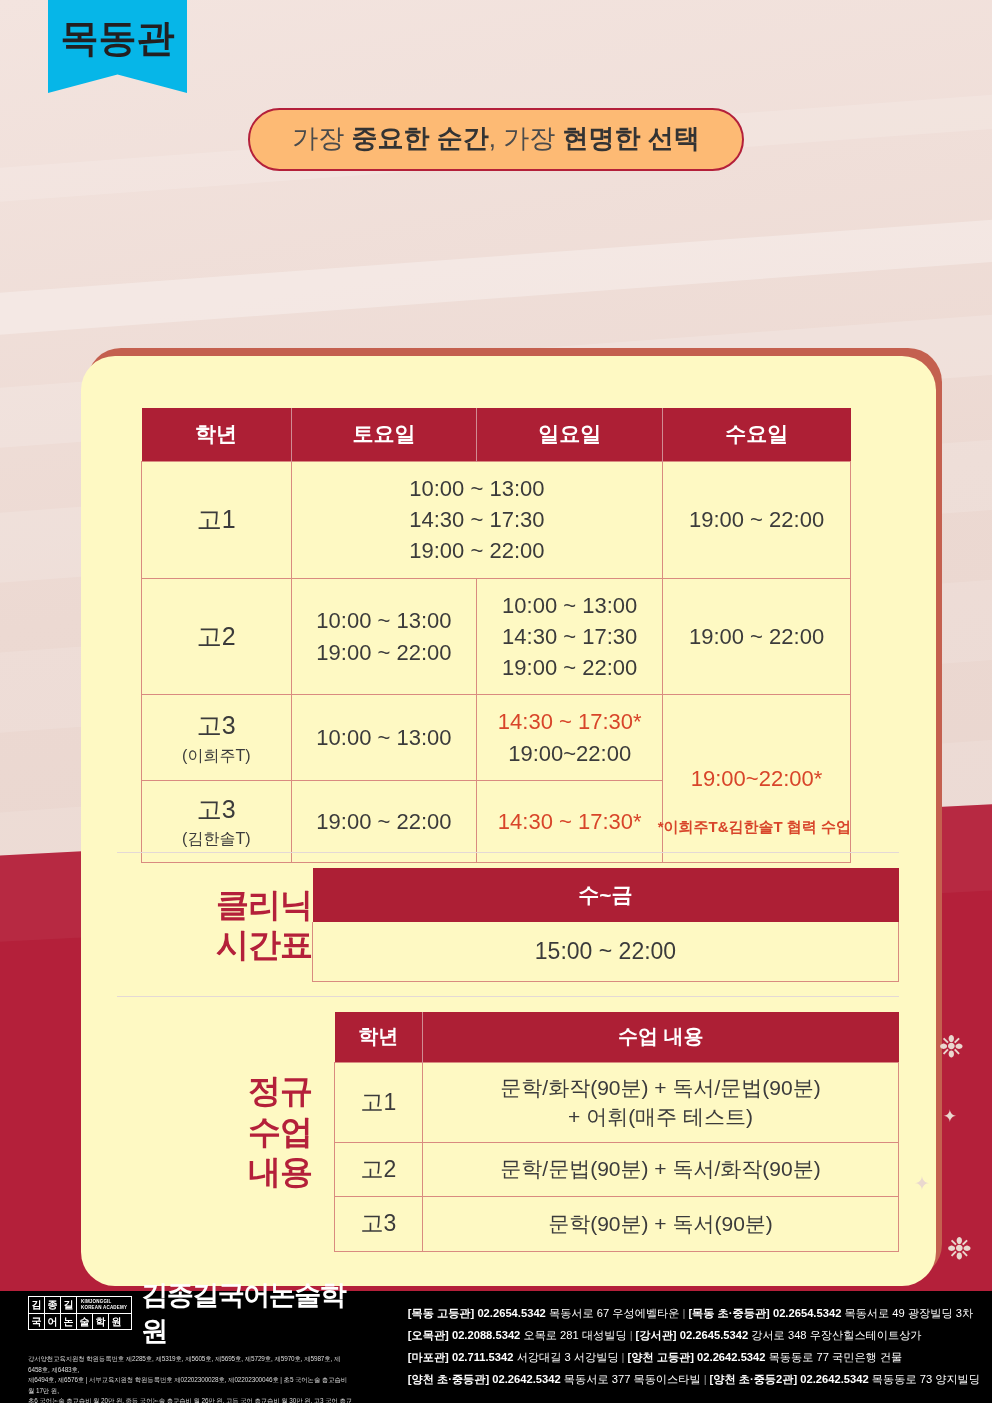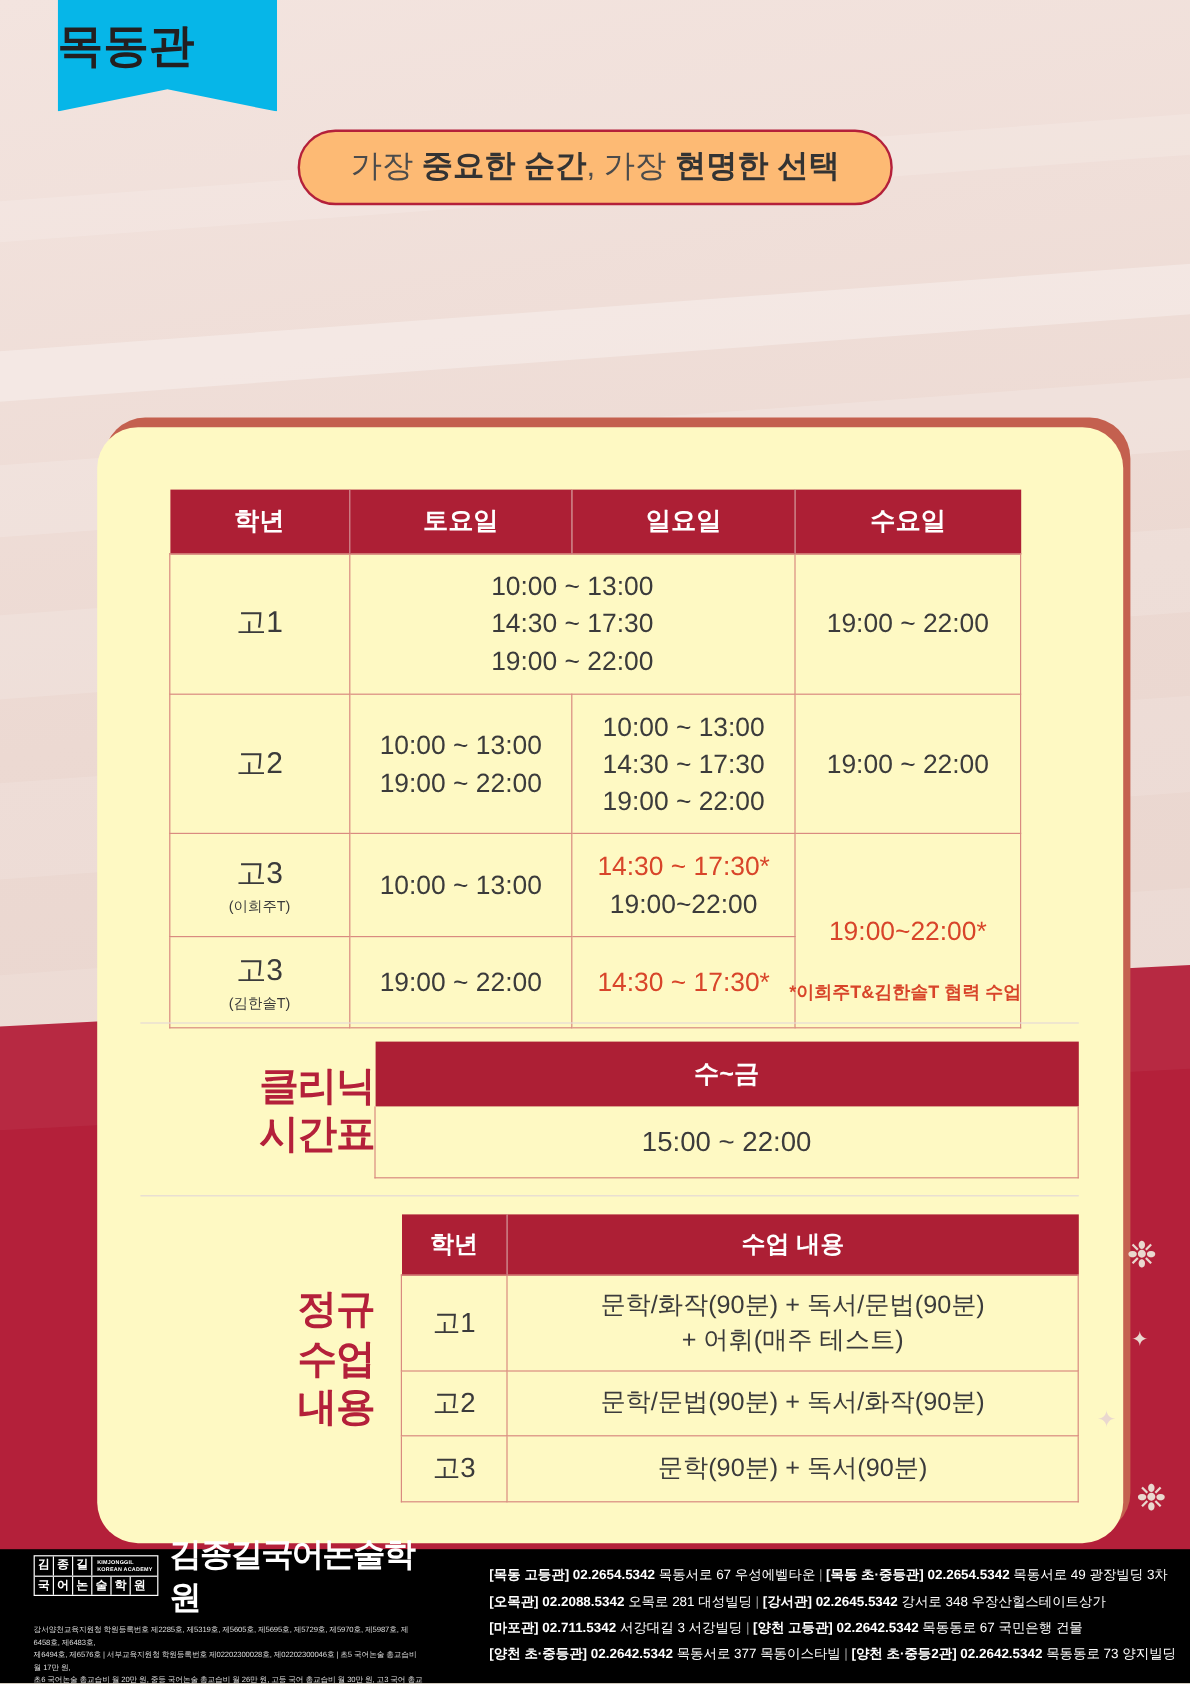--- a/index.html
+++ b/index.html
@@ -48,24 +48,24 @@
     left: 0; right: 0; bottom: 90px;
     height: 640px;
     background: rgba(255,255,255,0.045);
     clip-path: polygon(0 28.5%, 100% 20.5%, 100% 34%, 0 42%);
   }
 
   
   .ribbon {
     position: absolute;
     left: 48px; top: 0;
-    width: 183px; height: 93px;
+    width: 139px; height: 93px;
     background: #06b6e8;
     clip-path: polygon(0 0, 100% 0, 100% 100%, 50% 80%, 0 100%);
-    display: flex; align-items: flex-start; 
+    display: flex; align-items: flex-start; justify-content: center;
     z-index: 5;
   }
   .ribbon span {
     margin-top: 13px;
     font-size: 38px; font-weight: bold; color: #231f20;
     letter-spacing: 0px;
   }
 
   
   .tagline {
@@ -136,21 +136,21 @@
 
   .main-table td {
     border: 1px solid #d98b80;
     text-align: center;
     color: #3b3b3b;
     font-size: 22px;
     line-height: 1.42;
     padding: 11px 6px;
   }
   .main-table td.grade { font-size: 25px; width: 150px; }
-  .main-table td.grade .sub { display: block; font-size: 12px; margin-top: 1px; color: #3b3b3b; }
+  .main-table td.grade .sub { display: block; font-size: 16px; margin-top: 1px; color: #3b3b3b; }
   .main-table td.red-cell { color: #d8452a; }
   .main-table td .red { color: #d8452a; }
   .main-table .col-day { width: 186px; }
   .main-table .col-wed { width: 188px; }
 
   .footnote {
     position: absolute;
     right: 0; top: 462px;
     width: 710px;
     text-align: right;
@@ -465,18 +465,18 @@
       </div>
       <div class="legal">
         <div>강서양천교육지원청 학원등록번호 제2285호, 제5319호, 제5605호, 제5695호, 제5729호, 제5970호, 제5987호, 제6458호, 제6483호,</div>
         <div>제6494호, 제6576호 | 서부교육지원청 학원등록번호 제02202300028호, 제02202300046호 | 초5 국어논술 총교습비 월 17만 원,</div>
         <div>초6 국어논술 총교습비 월 20만 원, 중등 국어논술 총교습비 월 26만 원, 고등 국어 총교습비 월 30만 원, 고3 국어 총교습비 월 32만 원</div>
       </div>
     </div>
     <div class="footer-right">
       <div class="branch-line"><b>[목동 고등관]</b> <b>02.2654.5342</b> <span>목동서로 67 우성에벨타운</span><span class="sep">|</span><b>[목동 초·중등관]</b> <b>02.2654.5342</b> <span>목동서로 49 광장빌딩 3차</span></div>
       <div class="branch-line"><b>[오목관]</b> <b>02.2088.5342</b> <span>오목로 281 대성빌딩</span><span class="sep">|</span><b>[강서관]</b> <b>02.2645.5342</b> <span>강서로 348 우장산힐스테이트상가</span></div>
-      <div class="branch-line"><b>[마포관]</b> <b>02.711.5342</b> <span>서강대길 3  서강빌딩</span><span class="sep">|</span><b>[양천 고등관]</b> <b>02.2642.5342</b> <span>목동동로 67 국민은행 건물</span></div>
+      <div class="branch-line"><b>[마포관]</b> <b>02.711.5342</b> <span>서강대길 3  서강빌딩</span><span class="sep">|</span><b>[양천 고등관]</b> <b>02.2642.5342</b> <span>목동동로 77 국민은행 건물</span></div>
       <div class="branch-line"><b>[양천 초·중등관]</b> <b>02.2642.5342</b> <span>목동서로 377 목동이스타빌</span><span class="sep">|</span><b>[양천 초·중등2관]</b> <b>02.2642.5342</b> <span>목동동로 73 양지빌딩</span></div>
     </div>
   </div>
 
 </div>
 
 </body></html>

